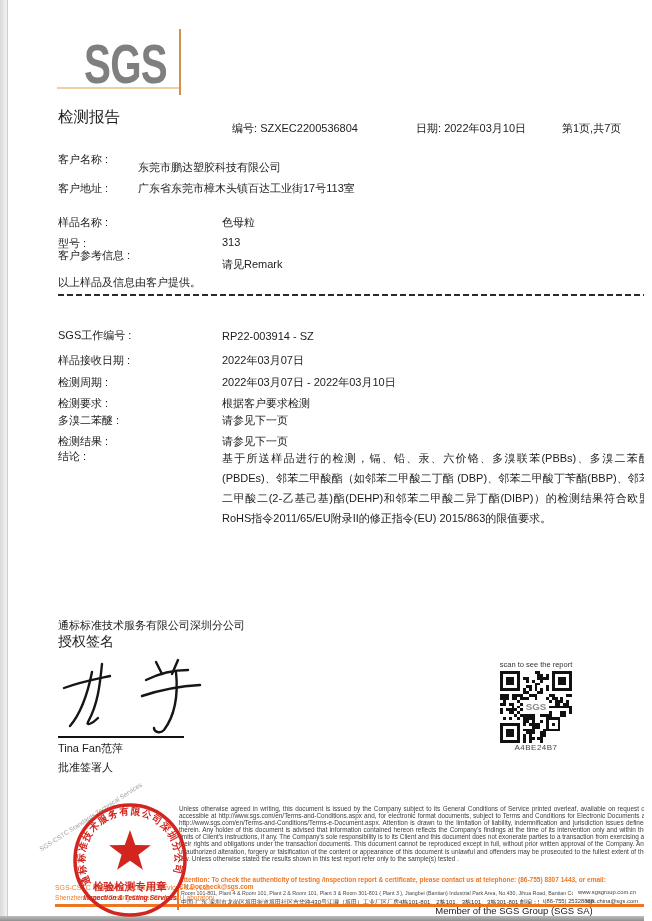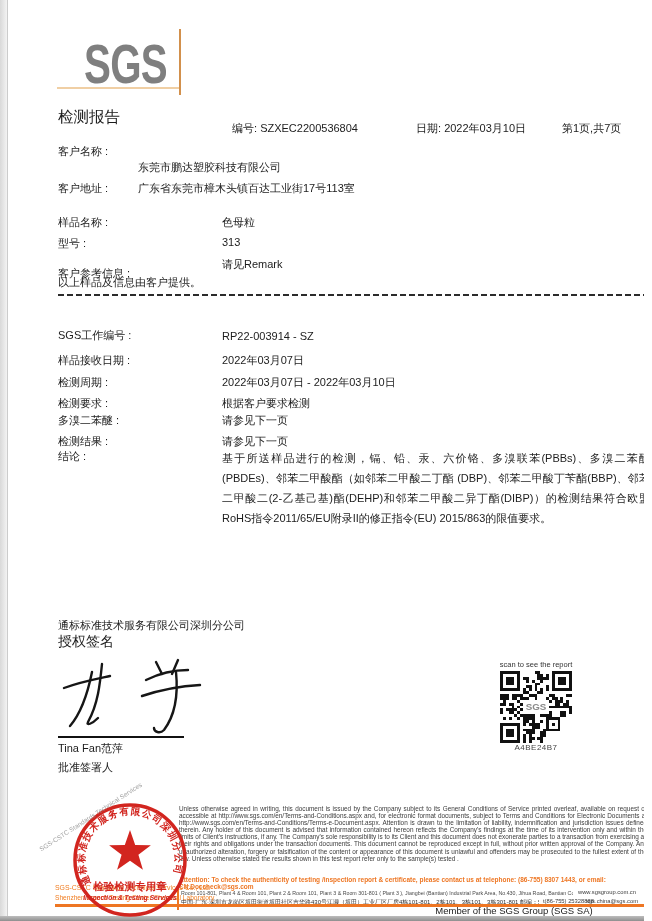--- a/index.html
+++ b/index.html
@@ -68,30 +68,30 @@
 
   <div class="abs" id="logo-text">SGS</div>
   <div class="abs" id="logo-underline"></div>
   <div class="abs" id="logo-vline"></div>
 
   <div class="abs" id="report-title">检测报告</div>
   <div class="abs meta" id="meta-no"><span>编号: </span><span>SZXEC2200536804</span></div>
   <div class="abs meta" id="meta-date"><span>日期: </span><span>2022年03月10日</span></div>
   <div class="abs meta" id="meta-page">第1页,共7页</div>
 
-  <span class="flabel" style="top:144px">客户名称 :</span>
+  <span class="flabel" style="top:152px">客户名称 :</span>
   <span class="fvalue v1" style="top:160px">东莞市鹏达塑胶科技有限公司</span>
   <span class="flabel" style="top:181px">客户地址 :</span>
   <span class="fvalue v1" style="top:181px">广东省东莞市樟木头镇百达工业街17号113室</span>
 
   <span class="flabel" style="top:215px">样品名称 :</span>
   <span class="fvalue v2" style="top:215px">色母粒</span>
   <span class="flabel" style="top:236px">型号 :</span>
   <span class="fvalue v2" style="top:236px">313</span>
-  <span class="flabel" style="top:266px">客户参考信息 :</span>
+  <span class="flabel" style="top:248px">客户参考信息 :</span>
   <span class="fvalue v2" style="top:257px">请见Remark</span>
   <div class="abs" id="provider-note">以上样品及信息由客户提供。</div>
   <div class="abs" id="section-divider"></div>
 
   <span class="flabel" style="top:328px">SGS工作编号 :</span>
   <span class="fvalue v2" style="top:330px">RP22-003914 - SZ</span>
   <span class="flabel" style="top:353px">样品接收日期 :</span>
   <span class="fvalue v2" style="top:353px">2022年03月07日</span>
   <span class="flabel" style="top:375px">检测周期 :</span>
   <span class="fvalue v2" style="top:375px">2022年03月07日 - 2022年03月10日</span>

